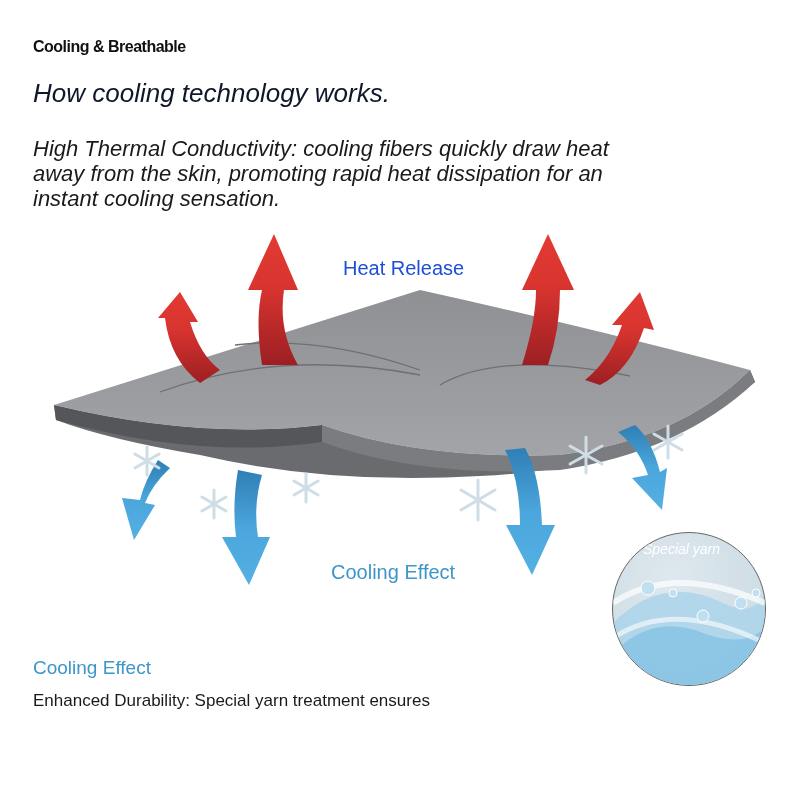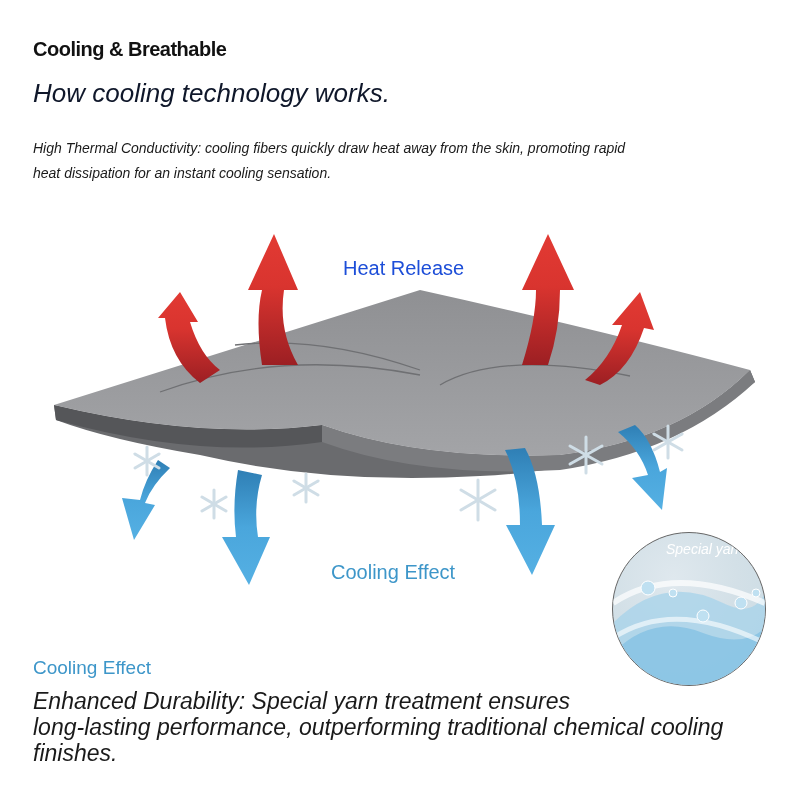--- a/index.html
+++ b/index.html
@@ -1,27 +1,27 @@
 <!DOCTYPE html>
 <html><head>
 <meta charset="utf-8">
 <style>
   html,body{margin:0;padding:0;background:#fff;}
   body{width:800px;height:800px;position:relative;overflow:hidden;font-family:"Liberation Sans",sans-serif;color:#111;}
-  .title{position:absolute;left:33px;top:38px;font-size:20px;font-weight:bold;letter-spacing:-0.5px;}
+  .title{position:absolute;left:33px;top:38px;font-size:16px;font-weight:bold;letter-spacing:-0.5px;}
   .subtitle{position:absolute;left:33px;top:78px;font-size:26px;font-style:italic;color:#0f172a;}
-  .intro{position:absolute;left:33px;top:136px;width:600px;font-size:14px;font-style:italic;line-height:25px;color:#1a1a1a;}
+  .intro{position:absolute;left:33px;top:136px;width:600px;font-size:22px;font-style:italic;line-height:25px;color:#1a1a1a;}
   .diagram{position:absolute;left:0;top:220px;width:800px;height:420px;}
   .heat-label{position:absolute;left:343px;top:257px;font-size:20px;color:#1d4ed8;}
   .cool-label-center{position:absolute;left:331px;top:561px;font-size:20px;color:#3d96c9;}
   .yarn-circle{position:absolute;left:612px;top:532px;width:152px;height:152px;border-radius:50%;border:1.5px solid #666;overflow:hidden;
     background:radial-gradient(circle at 40% 30%,#dfe8ee 0%,#d3e0e7 45%,#c8dae3 100%);}
-  .yarn-label{position:absolute;left:30px;top:8px;font-size:14px;font-style:italic;color:#fff;margin-left:23px;}
+  .yarn-label{position:absolute;left:30px;top:8px;font-size:14px;font-style:italic;color:#fff;}
   .section-label{position:absolute;left:33px;top:657px;font-size:19px;color:#3d96c9;}
-  .outro{position:absolute;left:33px;top:688px;width:760px;font-size:23px;font-style:italic;line-height:26px;color:#1a1a1a;}
+  .outro{position:absolute;left:33px;top:688px;width:760px;font-size:17px;line-height:26px;color:#1a1a1a;}
 </style>
 </head>
 <body>
 
 <div class="title">Cooling &amp; Breathable</div>
 <div class="subtitle">How cooling technology works.</div>
 <div class="intro">High Thermal Conductivity: cooling fibers quickly draw heat away from the skin, promoting rapid heat  dissipation for an instant cooling sensation.</div>
 
 <svg class="diagram" viewBox="0 220 800 420" width="800" height="420">
   <defs>
@@ -127,14 +127,13 @@
     <circle cx="90" cy="83" r="6" fill="#bfe0f1" stroke="#fff"></circle>
     <circle cx="128" cy="70" r="6" fill="#bfe0f1" stroke="#fff"></circle>
     <circle cx="143" cy="60" r="4" fill="#bfe0f1" stroke="#fff"></circle>
   </svg>
   <div class="yarn-label">Special yarn</div>
 </div>
 
 <div class="section-label">Cooling Effect</div>
 <div class="outro">
   <div>Enhanced Durability: Special yarn treatment ensures</div>
-  <div>long-lasting performance, outperforming traditional chemical cooling finishes.</div>
 </div>
 
 </body></html>

